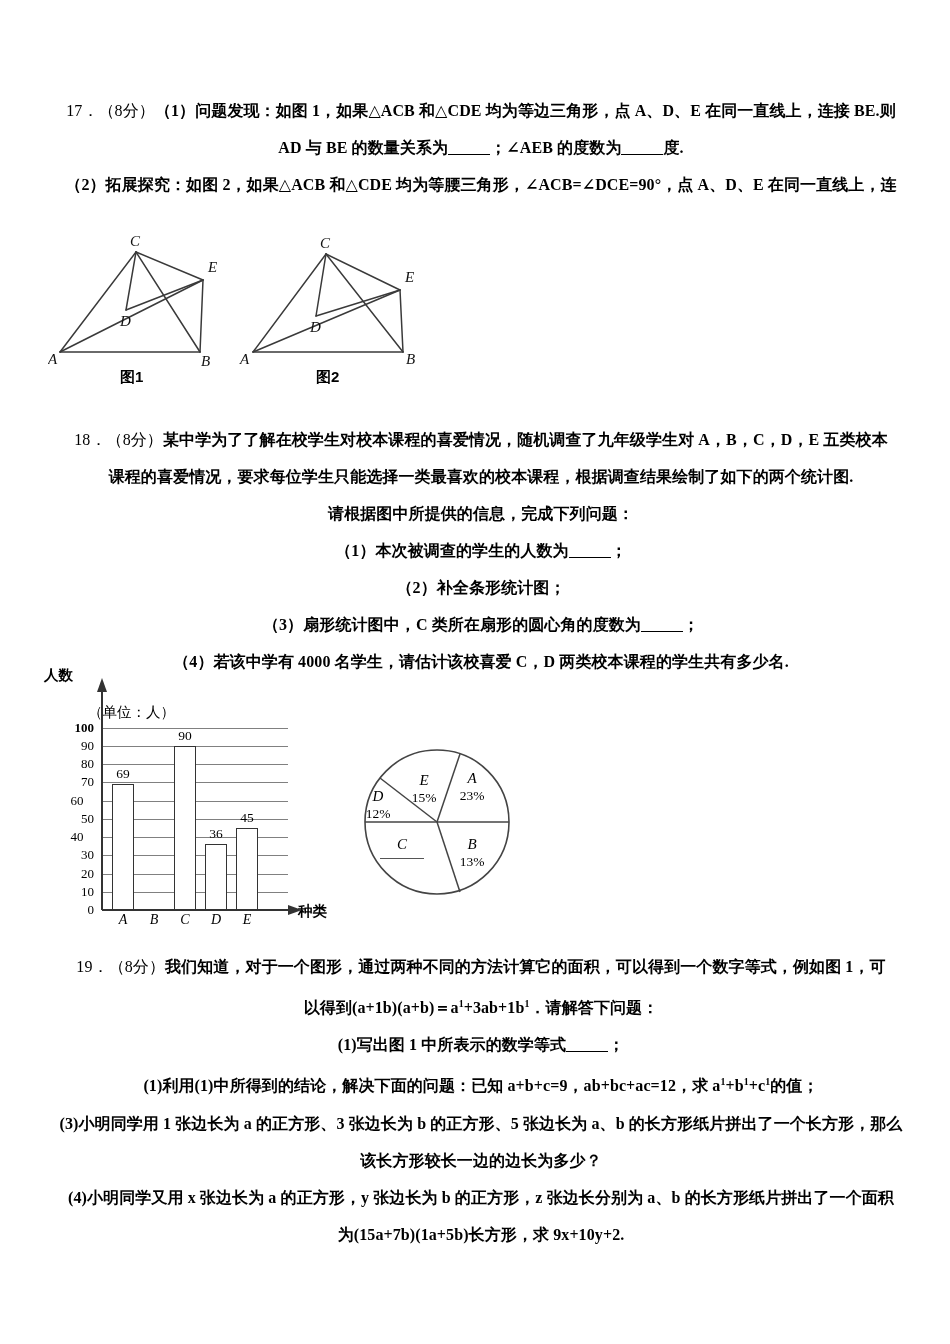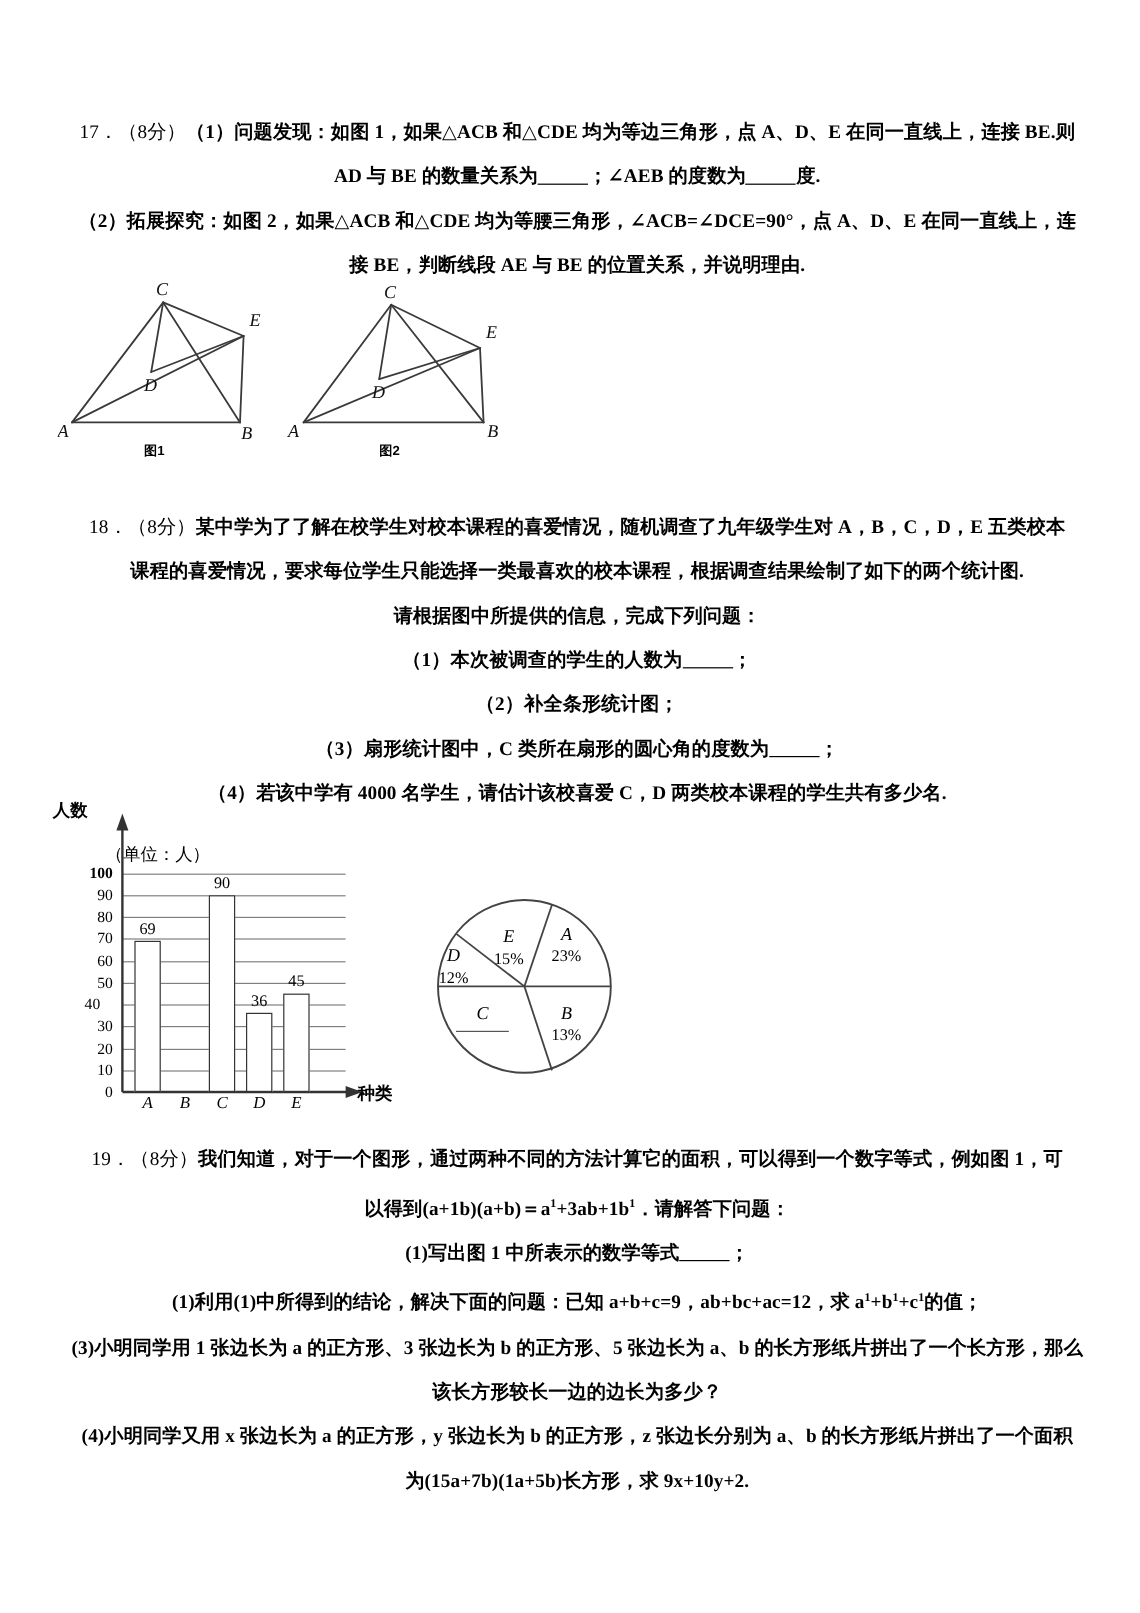--- a/index.html
+++ b/index.html
@@ -54,21 +54,21 @@
   
   #geo-figures {
     position: absolute;
     left: 48px;
     top: 232px;
     width: 400px;
     height: 155px;
   }
   .fig-cap {
     position: absolute;
-    font-size: 11px;
+    font-size: 15px;
     font-weight: bold;
     font-family: "Liberation Sans", sans-serif;
   }
   
   #charts {
     position: absolute;
     left: 40px;
     top: 662px;
     width: 520px;
     height: 270px;
@@ -134,21 +134,20 @@
 </style>
 </head>
 <body>
 
 <div class="page">
 
   <div class="q-block" id="q17" style="top:92px;">
     <div class="line wrap"><span class="qnum">17．</span><span class="pts">（8分）</span><span>（1）问题发现：如图 1，如果△ACB 和△CDE 均为等边三角形，点 A、D、E 在同一直线上，连接 BE.则</span></div>
     <div class="line"><span>AD 与 BE 的数量关系为</span><span class="blank"></span><span>；∠AEB 的度数为</span><span class="blank"></span><span>度.</span></div>
     <div class="line wrap"><span>（2）拓展探究：如图 2，如果△ACB 和△CDE 均为等腰三角形，∠ACB=∠DCE=90°，点 A、D、E 在同一直线上，连</span></div>
-    <div class="line"><span>接 BE，判断线段 AE 与 BE 的位置关系，并说明理由.</span></div>
   </div>
 
   <div id="geo-figures">
     <svg width="400" height="155" viewBox="0 0 400 155">
       <g stroke="#3a3a3a" stroke-width="1.5" fill="none" stroke-linecap="round">
 
         <line x1="12" y1="120" x2="152" y2="120"></line>
         <line x1="12" y1="120" x2="88" y2="20"></line>
         <line x1="88" y1="20" x2="152" y2="120"></line>
         <line x1="88" y1="20" x2="78" y2="78"></line>
@@ -221,21 +220,21 @@
         <line x1="62" y1="248" x2="62" y2="26" stroke="#333" stroke-width="2"></line>
         <polygon points="62,16 57,30 67,30" fill="#333"></polygon>
         <line x1="62" y1="248" x2="252" y2="248" stroke="#333" stroke-width="2"></line>
         <polygon points="262,248 248,243 248,253" fill="#333"></polygon>
       </svg>
 
       <div class="ytick" style="left:20px; top:58px;font-weight:bold;">100</div>
       <div class="ytick" style="left:20px; top:76px;">90</div>
       <div class="ytick" style="left:20px; top:94px;">80</div>
       <div class="ytick" style="left:20px; top:112px;">70</div>
-      <div class="ytick" style="left:20px; top:131px;">60</div>
+      <div class="ytick" style="left:20px; top:131px;text-align:center;">60</div>
       <div class="ytick" style="left:20px; top:149px;">50</div>
       <div class="ytick" style="left:20px; top:167px;text-align:center;">40</div>
       <div class="ytick" style="left:20px; top:185px;">30</div>
       <div class="ytick" style="left:20px; top:204px;">20</div>
       <div class="ytick" style="left:20px; top:222px;">10</div>
       <div class="ytick" style="left:20px; top:240px;">0</div>
 
       <div class="bar" style="left:72px;  top:122px; width:22px; height:126px;"></div>
       <div class="bar" style="left:134px; top:84px;  width:22px; height:164px;"></div>
       <div class="bar" style="left:165px; top:182px; width:22px; height:66px;"></div>

